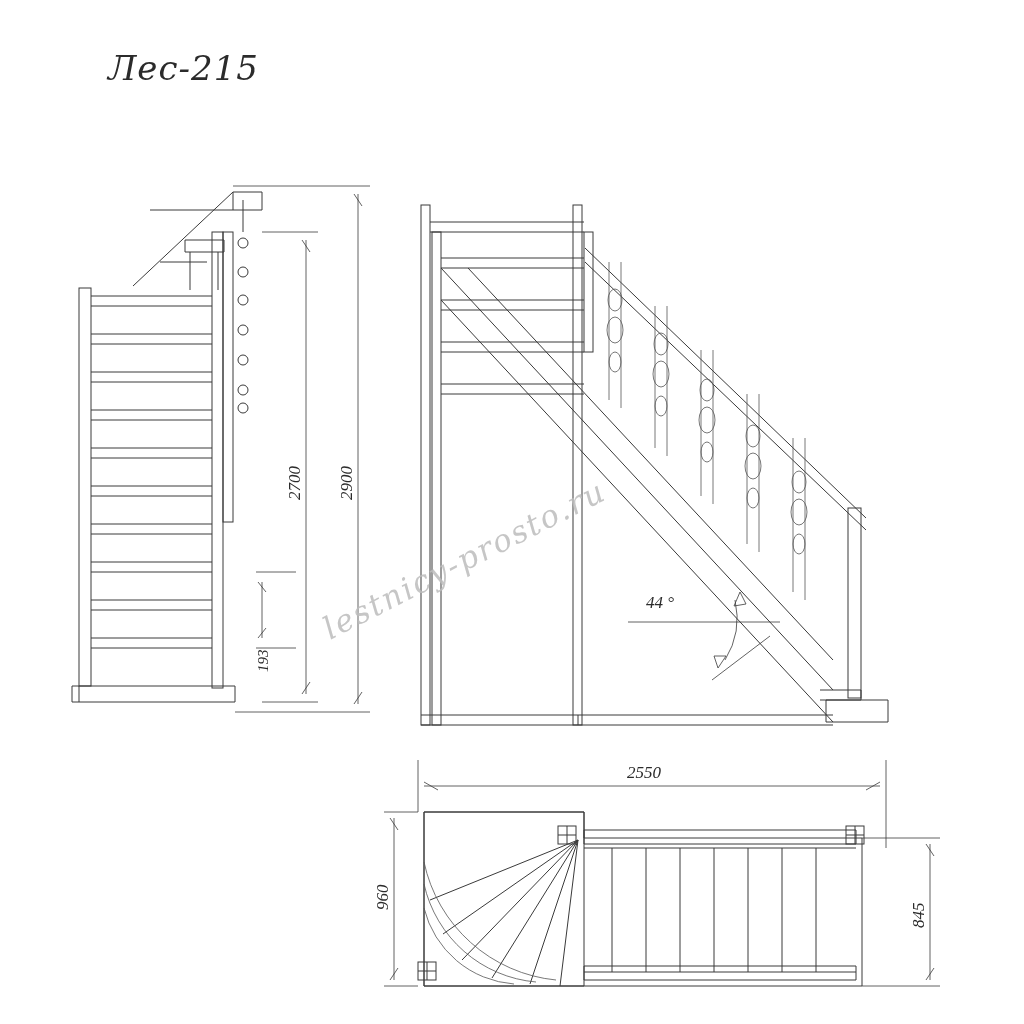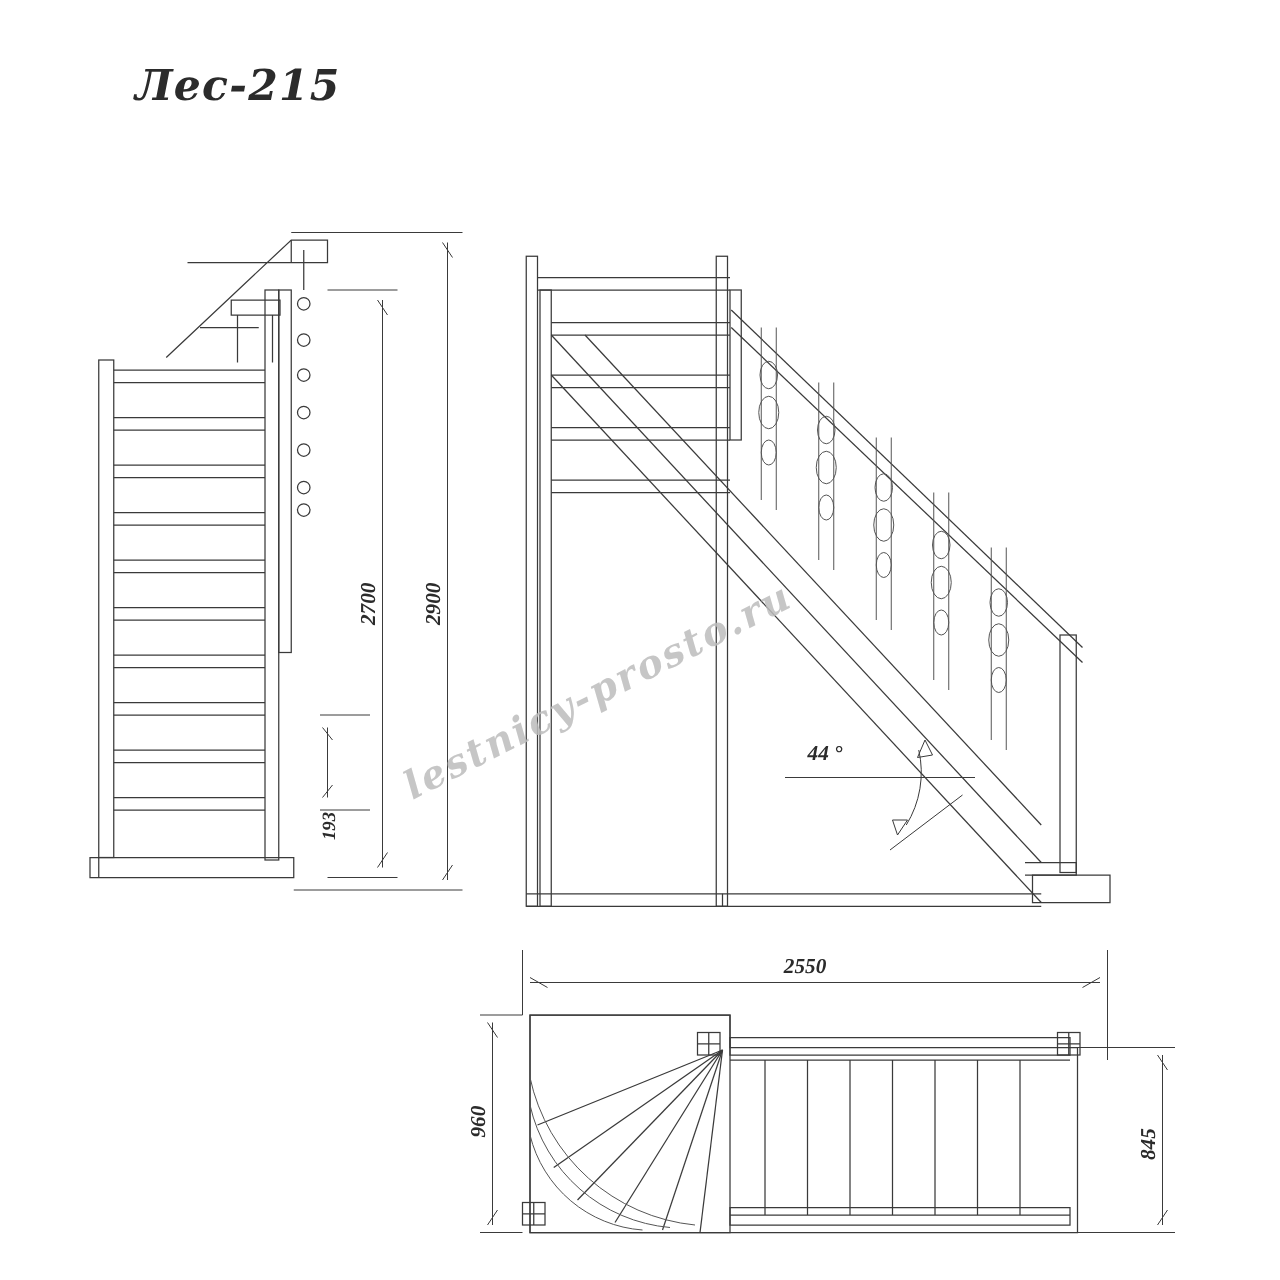--- a/index.html
+++ b/index.html
@@ -4,21 +4,21 @@
 <style>
   html,body{margin:0;padding:0;}
   body{
     width:1024px;height:1024px;
     background:#ffffff;
     font-family:"Liberation Sans", sans-serif;
     color:#2b2b2b;
     position:relative;
     overflow:hidden;
   }
-  #sheet{position:absolute;inset:0;font-weight:bold;}
+  #sheet{position:absolute;inset:0;}
   svg{display:block;}
   .ln{stroke:#3a3a3a;stroke-width:1;fill:none;}
   .ln-thin{stroke:#555;stroke-width:0.8;fill:none;}
   .ln-dim{stroke:#3a3a3a;stroke-width:0.8;fill:none;}
   .title-text{
     font-family:"DejaVu Serif", serif;
     font-style:italic;
     font-size:34px;
     letter-spacing:1px;
     fill:#2b2b2b;

